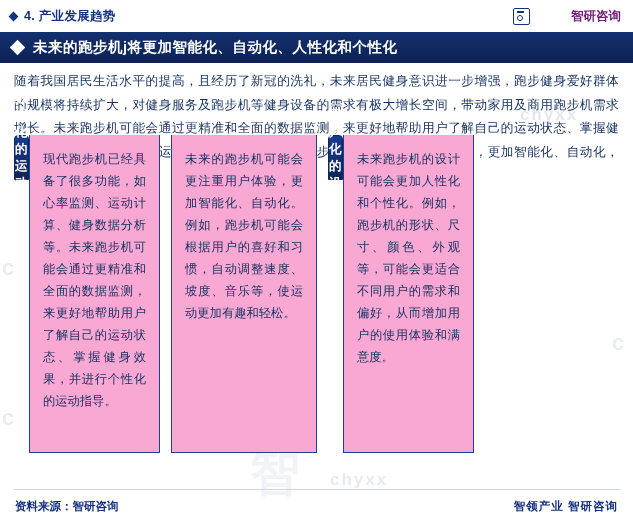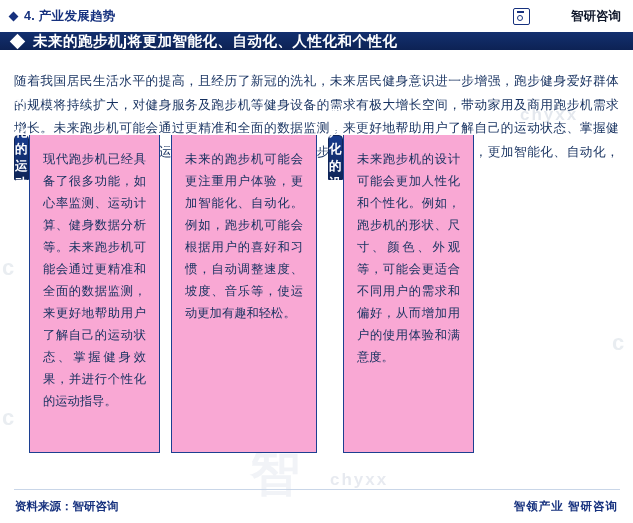--- a/index.html
+++ b/index.html
@@ -76,29 +76,29 @@
     content: "";
     position: absolute;
     left: 2.5px; top: 6.5px;
     width: 4px; height: 4px;
     border: 1.6px solid #16317e;
     border-radius: 50%;
   }
   .brand-text {
     font-size: 12.5px;
     font-weight: bold;
-    color: #0f172a;
+    color: #701a75;
     margin-left: 36px;
   }
   
   .heading-band {
     position: absolute;
     left: 0; top: 32px;
     width: 633px;
-    height: 18px;
+    height: 31px;
     background: linear-gradient(180deg, #13306f 0%, #0d2254 100%);
     display: flex;
     align-items: center;
     padding-left: 12px;
     box-sizing: border-box;
   }
   .heading-diamond {
     width: 11px;
     height: 11px;
     background: #ffffff;

